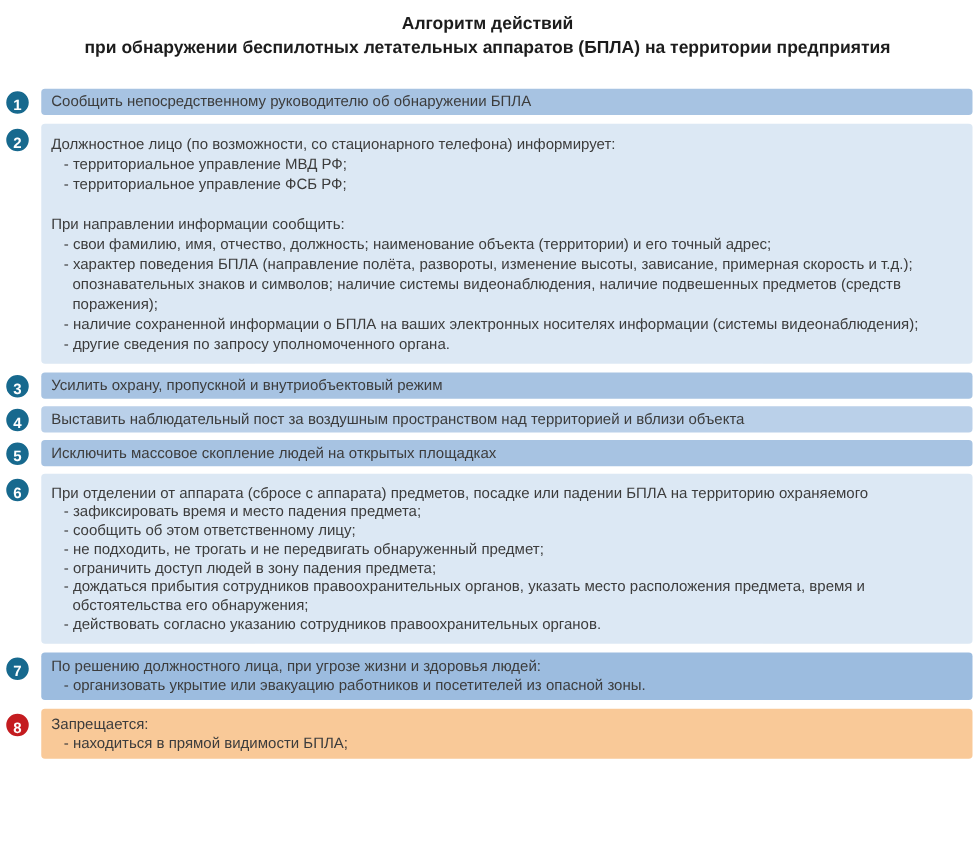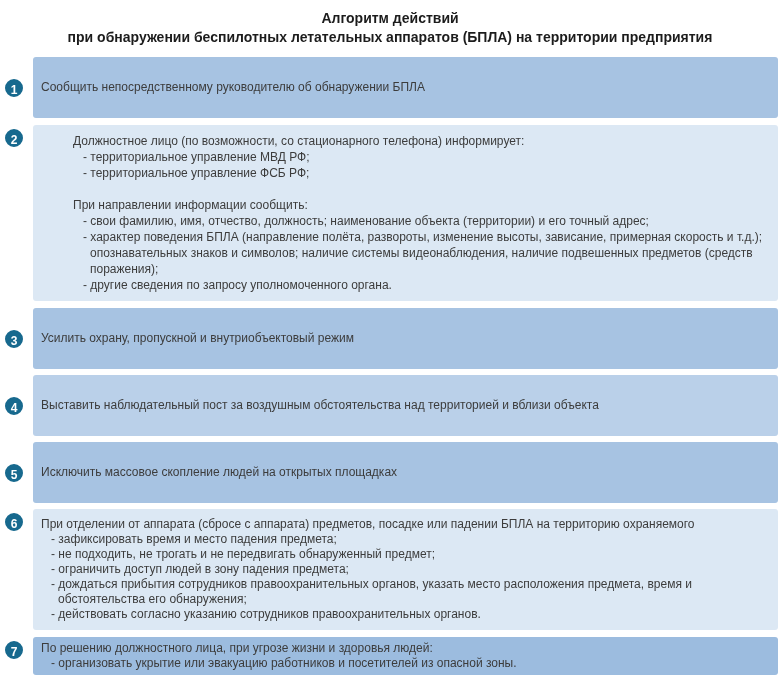--- a/index.html
+++ b/index.html
@@ -4,33 +4,33 @@
 <style>
   :root{
     --badge-blue:#17698e; --badge-red:#c41c20;
     --bar-blue:#a7c3e2; --bar-blue-light:#bad0e9;
     --panel-light:#dce8f4; --panel-medium:#9cbcdf; --panel-orange:#f9c998;
     --text:#3c3c3c; --title:#1c1c1c;
   }
   *{margin:0;padding:0;box-sizing:border-box;}
   html,body{width:780px;height:681px;overflow:hidden;background:#ffffff;}
   body{font-family:"Liberation Sans","DejaVu Sans",sans-serif;color:var(--text);}
-  header{padding-top:9px;margin-bottom:10px;}
+  header{padding-top:9px;margin-bottom:24px;}
   .title-line{font-weight:bold;font-size:14px;line-height:19px;text-align:center;color:var(--title);}
   .step{position:relative;margin:0 2px 7px 33px;}
   .step-idx-2,.step-idx-3,.step-idx-4{margin-bottom:6px;}
   .box{border-radius:3px;overflow:hidden;}
-  .bar .box,.bar-light .box{padding:23px 8px;}
+  .bar .box,.bar-light .box{padding:3px 8px;}
   .bar .box{background:var(--bar-blue);}
   .bar-light .box{background:var(--bar-blue-light);}
   .panel-light .box{background:var(--panel-light);padding:8px 8px;}
   .panel-medium .box{background:var(--panel-medium);padding:4px 8px;}
   .panel-orange .box{background:var(--panel-orange);padding:5px 8px;}
   .line{font-size:12px;line-height:15px;}
-  .step-idx-1 .line{line-height:16px;margin-left:32px;}
+  .step-idx-1 .line{line-height:16px;}
   .line.i1{padding-left:17px;text-indent:-7px;}
   .line.i2{padding-left:17px;}
   .line:empty{height:15px;}
   .step-idx-1 .line:empty{height:16px;}
   .badge{
     position:absolute;left:-30px;top:2px;width:22px;height:22px;border-radius:50%;
     border:2px solid #ffffff;color:#ffffff;font-size:12px;font-weight:bold;
     line-height:22px;text-align:center;
   }
   .bar .badge,.bar-light .badge{top:50%;transform:translateY(-50%);}
@@ -56,46 +56,48 @@
       <div class="badge badge-blue">2</div>
       <div class="box">
         <div class="line i0">Должностное лицо (по возможности, со стационарного телефона) информирует:</div>
         <div class="line i1">- территориальное управление МВД РФ;</div>
         <div class="line i1">- территориальное управление ФСБ РФ;</div>
         <div class="line i0"></div>
         <div class="line i0">При направлении информации сообщить:</div>
         <div class="line i1">- свои фамилию, имя, отчество, должность; наименование объекта (территории) и его точный адрес;</div>
         <div class="line i1">- характер поведения БПЛА (направление полёта, развороты, изменение высоты, зависание, примерная скорость и т.д.);</div>
         <div class="line i2">опознавательных знаков и символов; наличие системы видеонаблюдения, наличие подвешенных предметов (средств поражения);</div>
+        <div class="line i1">- наличие сохраненной информации о БПЛА на ваших электронных носителях информации (системы видеонаблюдения);</div>
         <div class="line i1">- другие сведения по запросу уполномоченного органа.</div>
       </div>
     </section>
     <section class="step bar step-idx-2">
       <div class="badge badge-blue">3</div>
       <div class="box">
         <div class="line i0">Усилить охрану, пропускной и внутриобъектовый режим</div>
       </div>
     </section>
     <section class="step bar-light step-idx-3">
       <div class="badge badge-blue">4</div>
       <div class="box">
-        <div class="line i0">Выставить наблюдательный пост за воздушным обстоятельства над территорией и вблизи объекта</div>
+        <div class="line i0">Выставить наблюдательный пост за воздушным пространством над территорией и вблизи объекта</div>
       </div>
     </section>
     <section class="step bar step-idx-4">
       <div class="badge badge-blue">5</div>
       <div class="box">
         <div class="line i0">Исключить массовое скопление людей на открытых площадках</div>
       </div>
     </section>
     <section class="step panel-light step-idx-5">
       <div class="badge badge-blue">6</div>
       <div class="box">
         <div class="line i0">При отделении от аппарата (сбросе с аппарата) предметов, посадке или падении БПЛА на территорию охраняемого</div>
         <div class="line i1">- зафиксировать время и место падения предмета;</div>
+        <div class="line i1">- сообщить об этом ответственному лицу;</div>
         <div class="line i1">- не подходить, не трогать и не передвигать обнаруженный предмет;</div>
         <div class="line i1">- ограничить доступ людей в зону падения предмета;</div>
         <div class="line i1">- дождаться прибытия сотрудников правоохранительных органов, указать место расположения предмета, время и</div>
         <div class="line i2">обстоятельства его обнаружения;</div>
         <div class="line i1">- действовать согласно указанию сотрудников правоохранительных органов.</div>
       </div>
     </section>
     <section class="step panel-medium step-idx-6">
       <div class="badge badge-blue">7</div>
       <div class="box">

